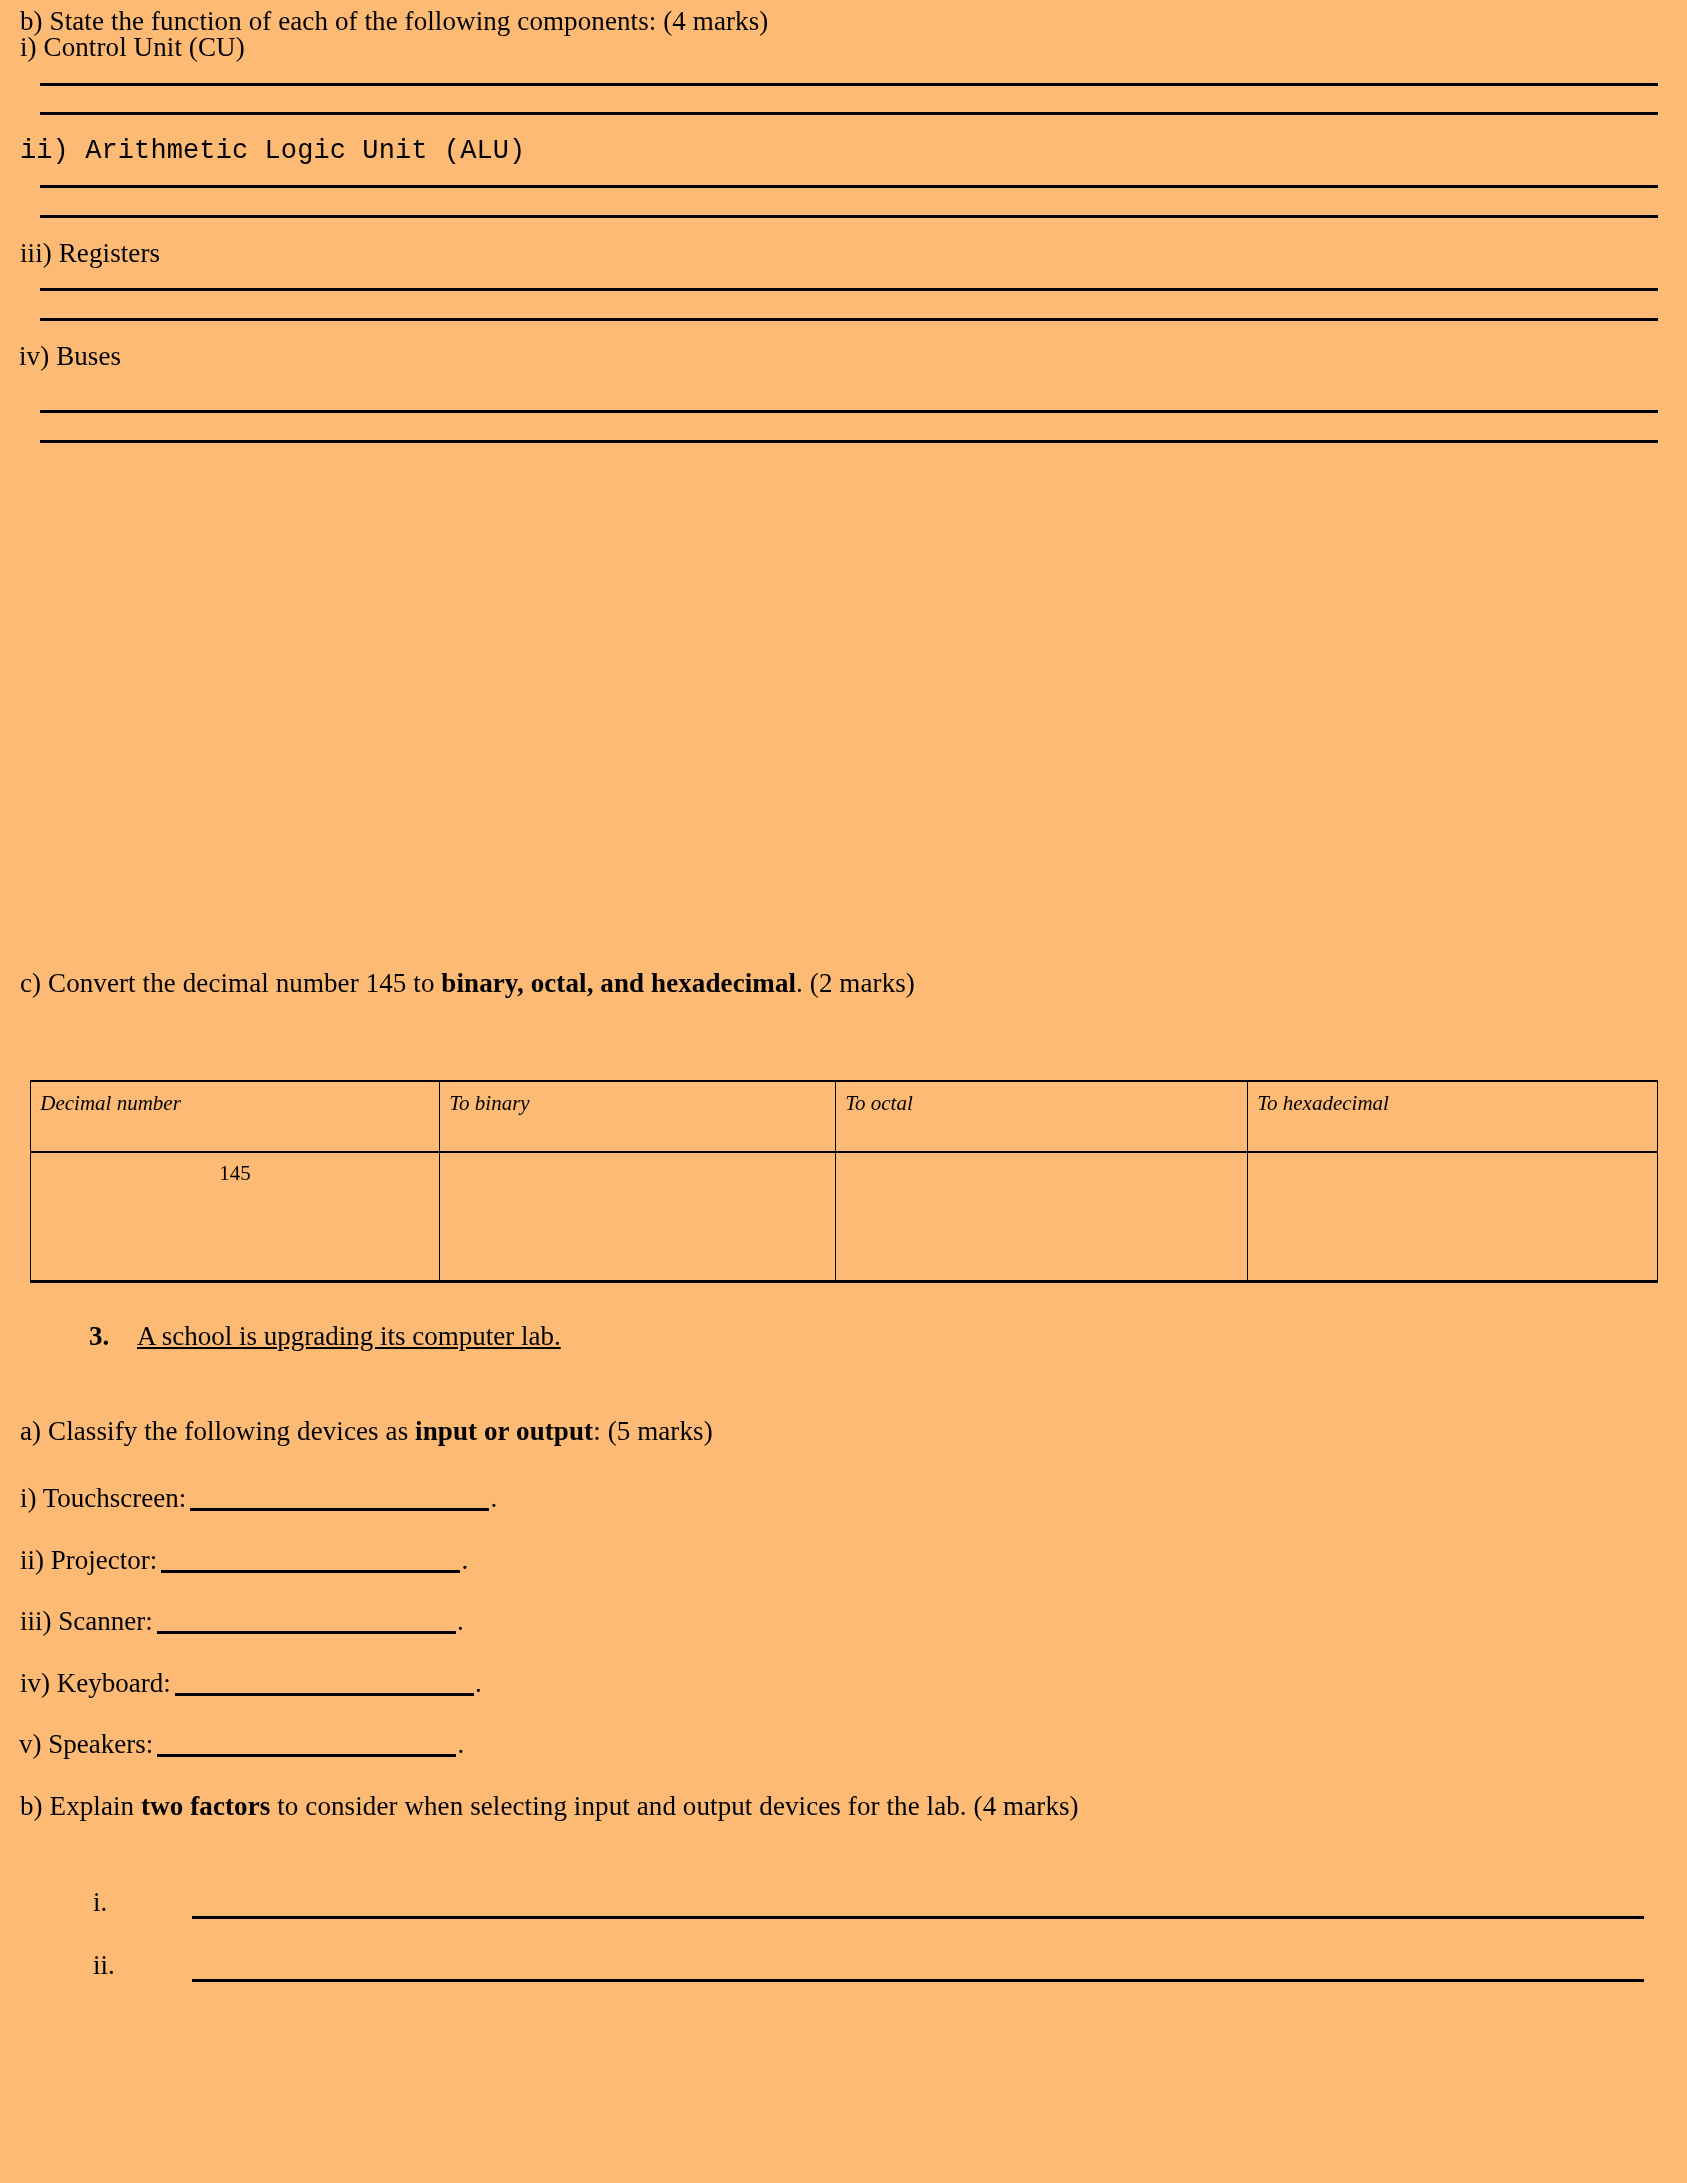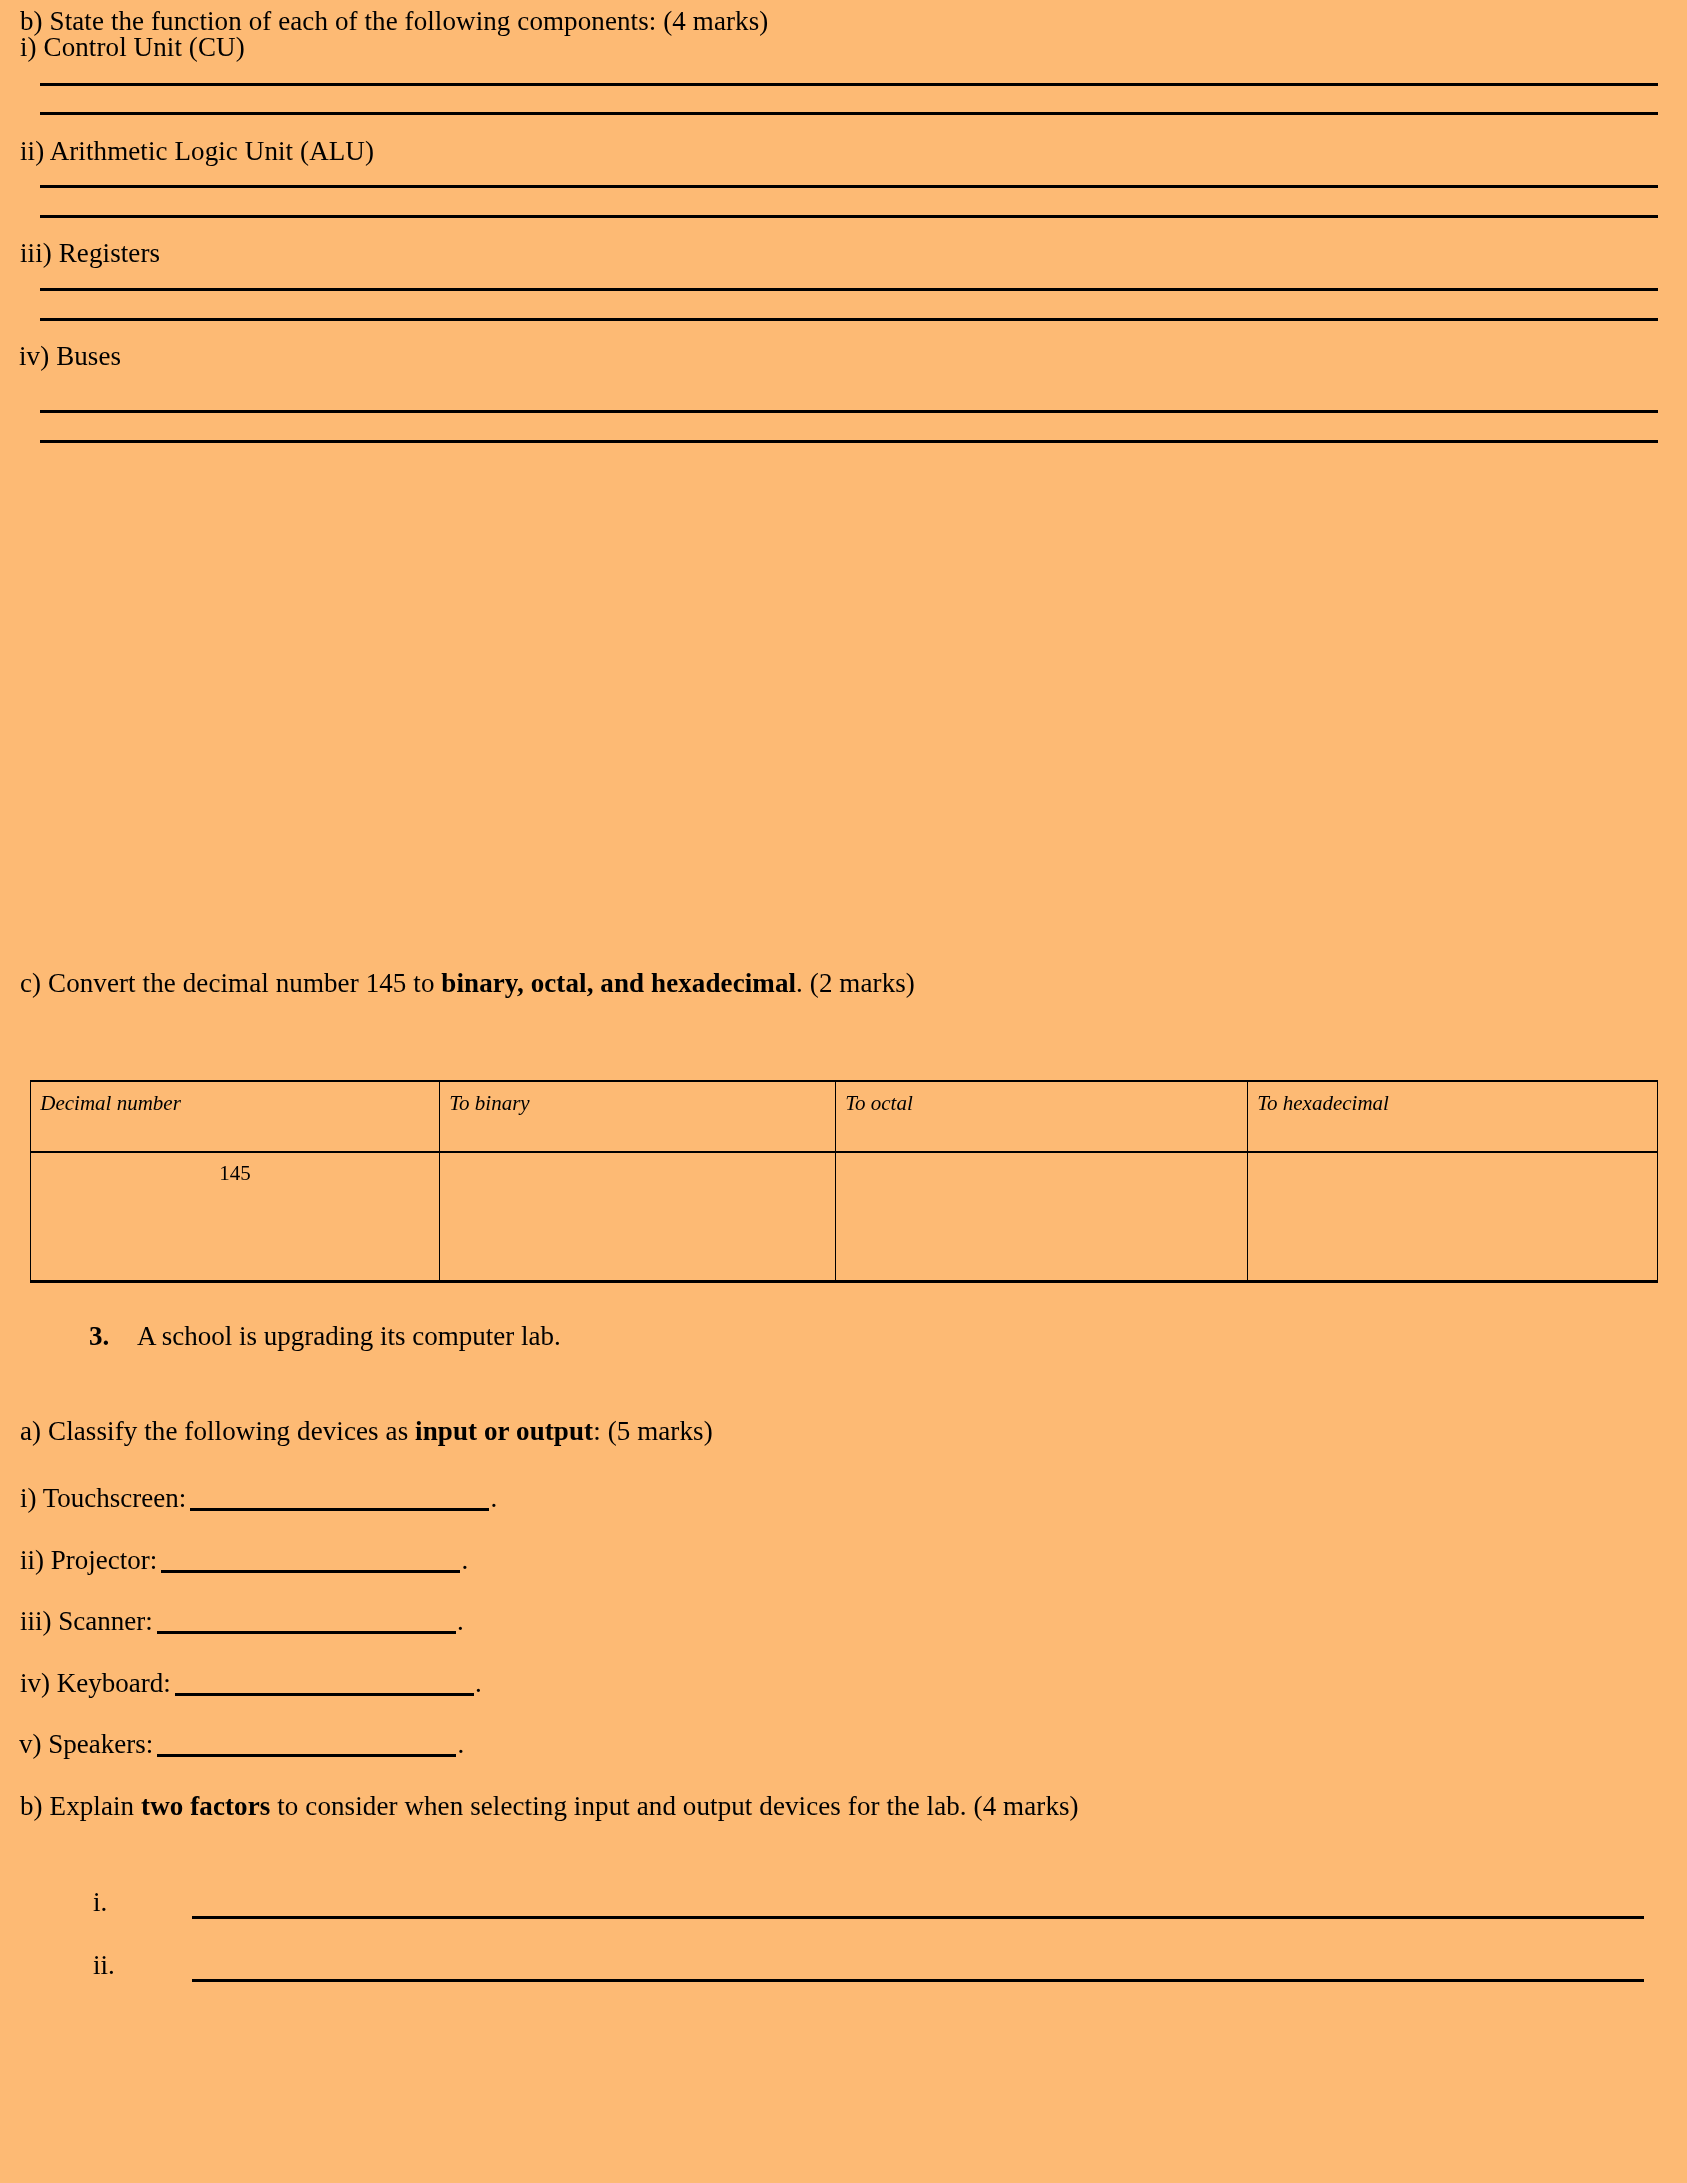--- a/index.html
+++ b/index.html
@@ -39,20 +39,21 @@
     height: 0;
     border-top: 3.3px solid #000000;
   }
 
   
   .num-item {
     position: absolute;
     font-size: 27px;
     line-height: 1.0;
     white-space: nowrap;
+    text-decoration: underline;
   }
   .num-item .num {
     font-weight: bold;
     display: inline-block;
     width: 48px;
   }
 
   
   .blank-row {
     position: absolute;
@@ -124,21 +125,21 @@
 <body>
 
 <div class="page">
 
   <div class="q-text" style="left:20px; top:8px;">b) State the function of each of the following components: (4 marks)</div>
 
   <div class="q-text" style="left:20px; top:34px;">i) Control Unit (CU)</div>
   <div class="rule" style="left:40px; top:83px; width:1618px;"></div>
   <div class="rule" style="left:40px; top:112px; width:1618px;"></div>
 
-  <div class="q-text" style="left:20px; top:138px;">ii) Arithmetic Logic Unit (ALU)</div>
+  <div class="q-text" style="left:20px; top:138px;font-family:Liberation Mono, monospace;">ii) Arithmetic Logic Unit (ALU)</div>
   <div class="rule" style="left:40px; top:185px; width:1618px;"></div>
   <div class="rule" style="left:40px; top:215px; width:1618px;"></div>
 
   <div class="q-text" style="left:20px; top:240px;">iii) Registers</div>
   <div class="rule" style="left:40px; top:288px; width:1618px;"></div>
   <div class="rule" style="left:40px; top:318px; width:1618px;"></div>
 
   <div class="q-text" style="left:19px; top:343px;">iv) Buses</div>
   <div class="rule" style="left:40px; top:410px; width:1618px;"></div>
   <div class="rule" style="left:40px; top:440px; width:1618px;"></div>

